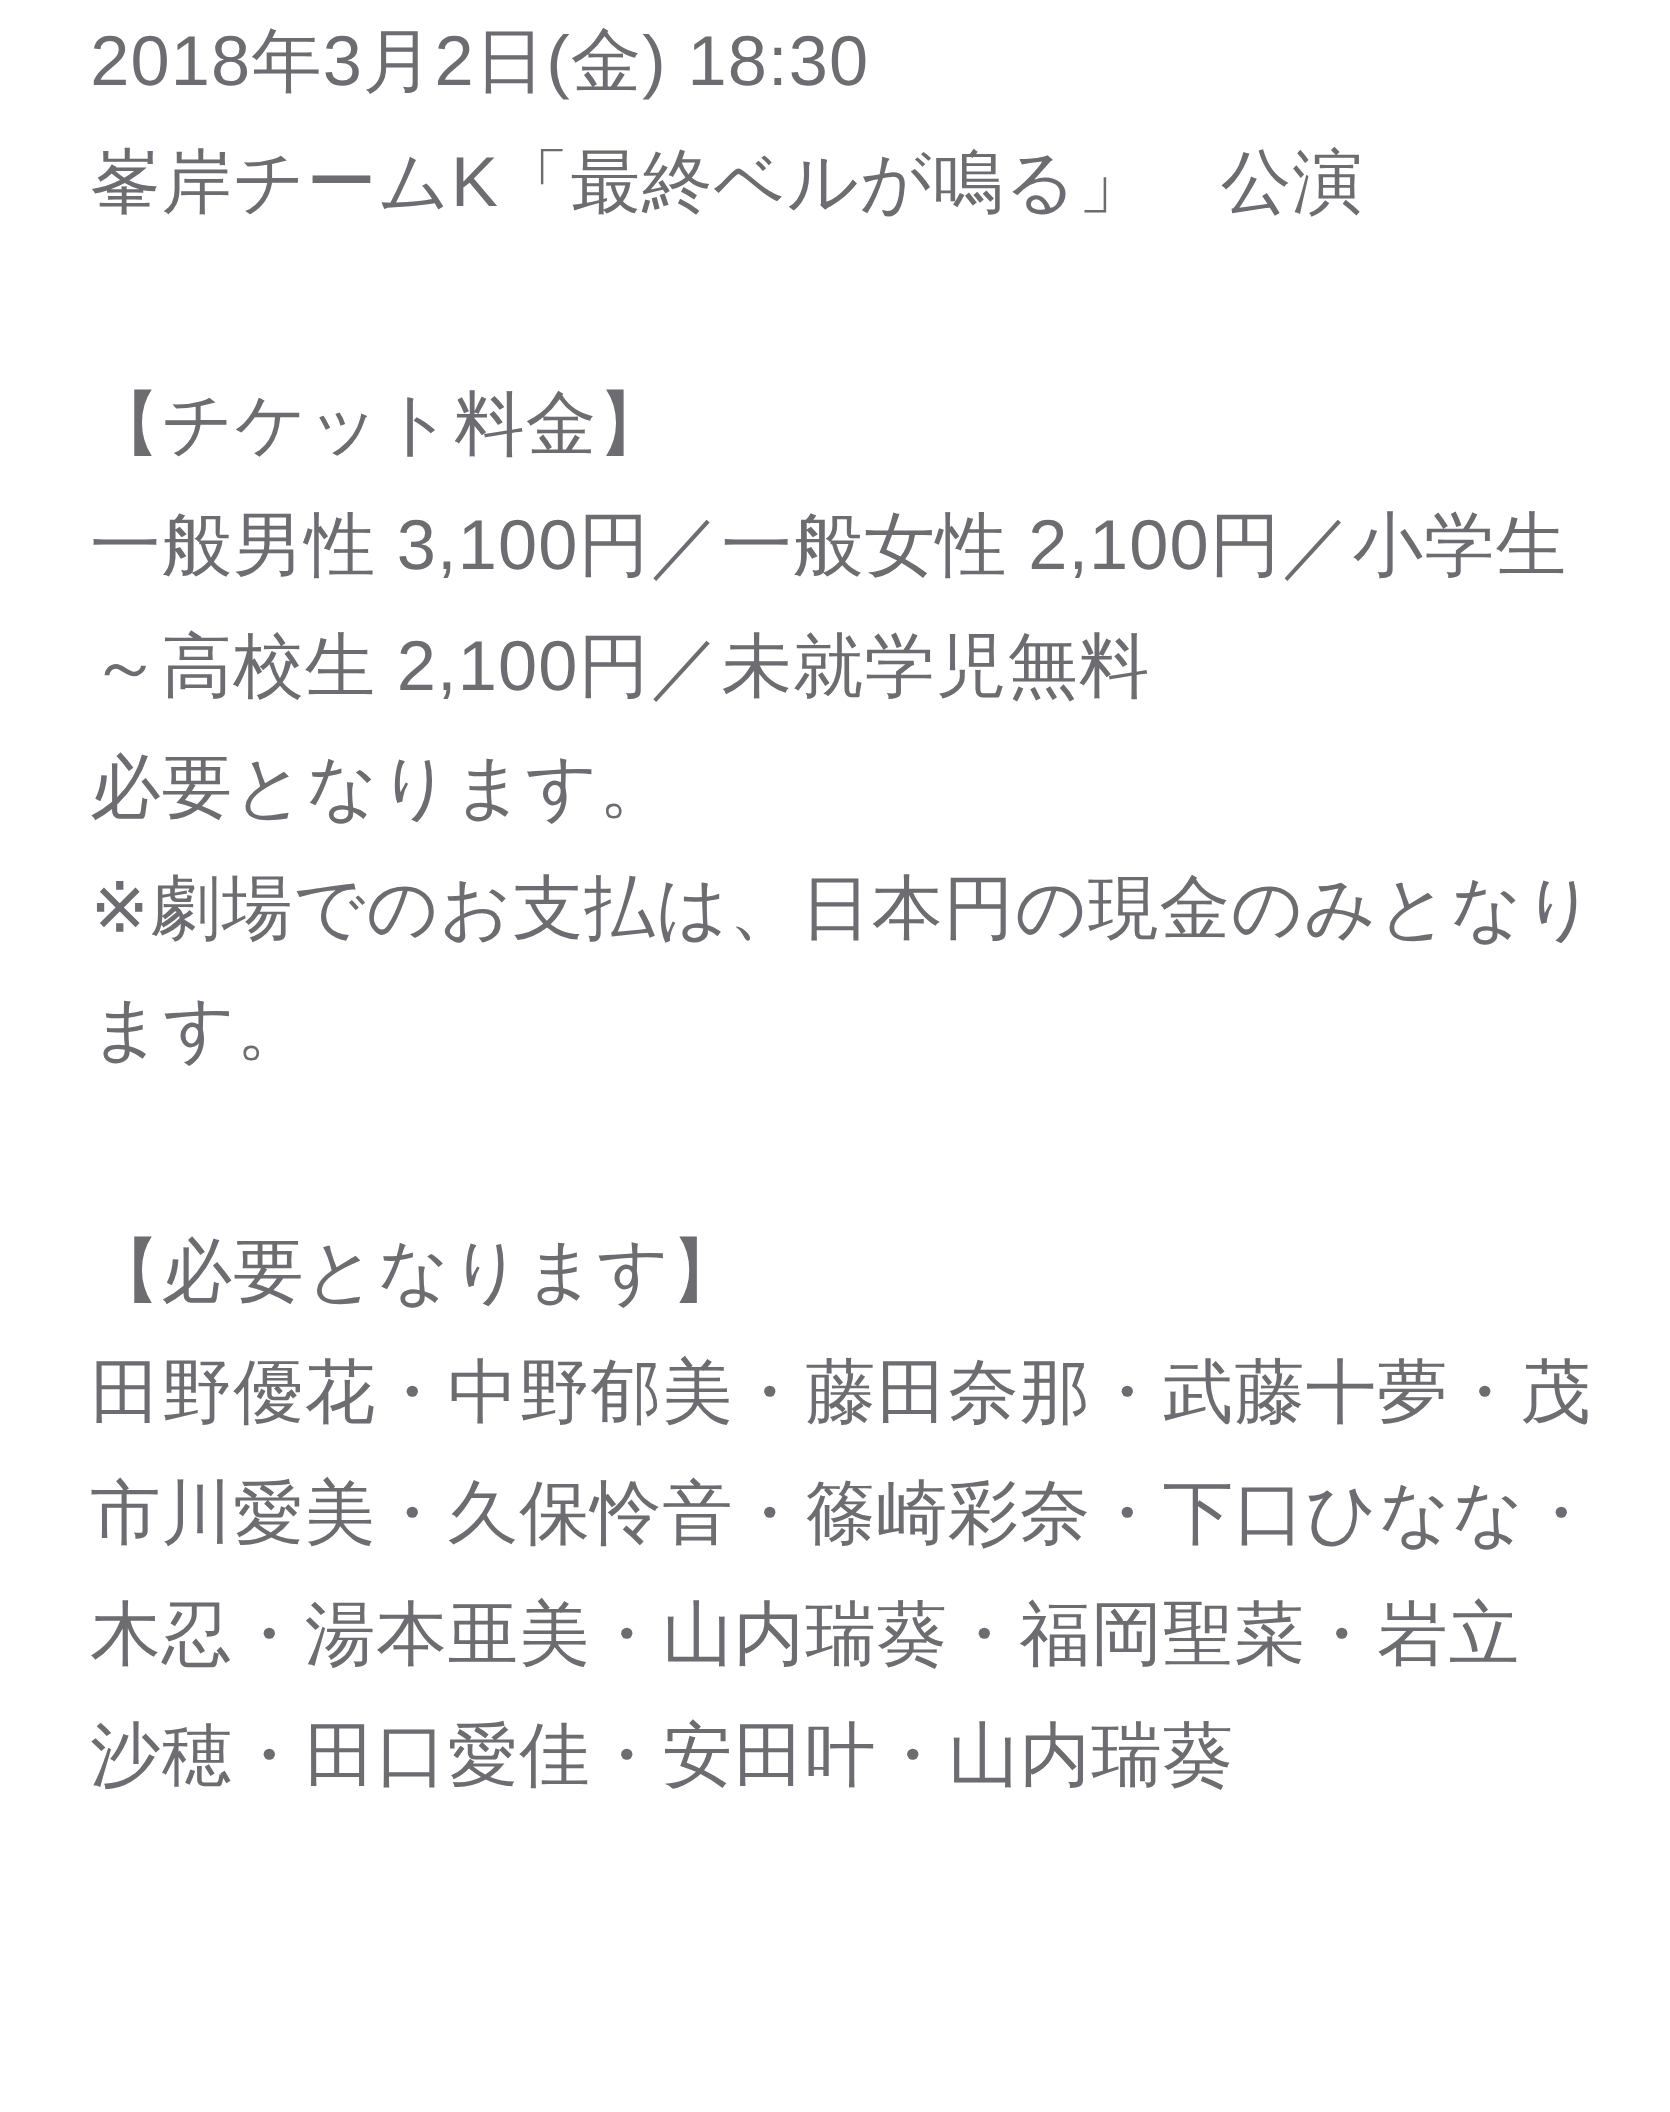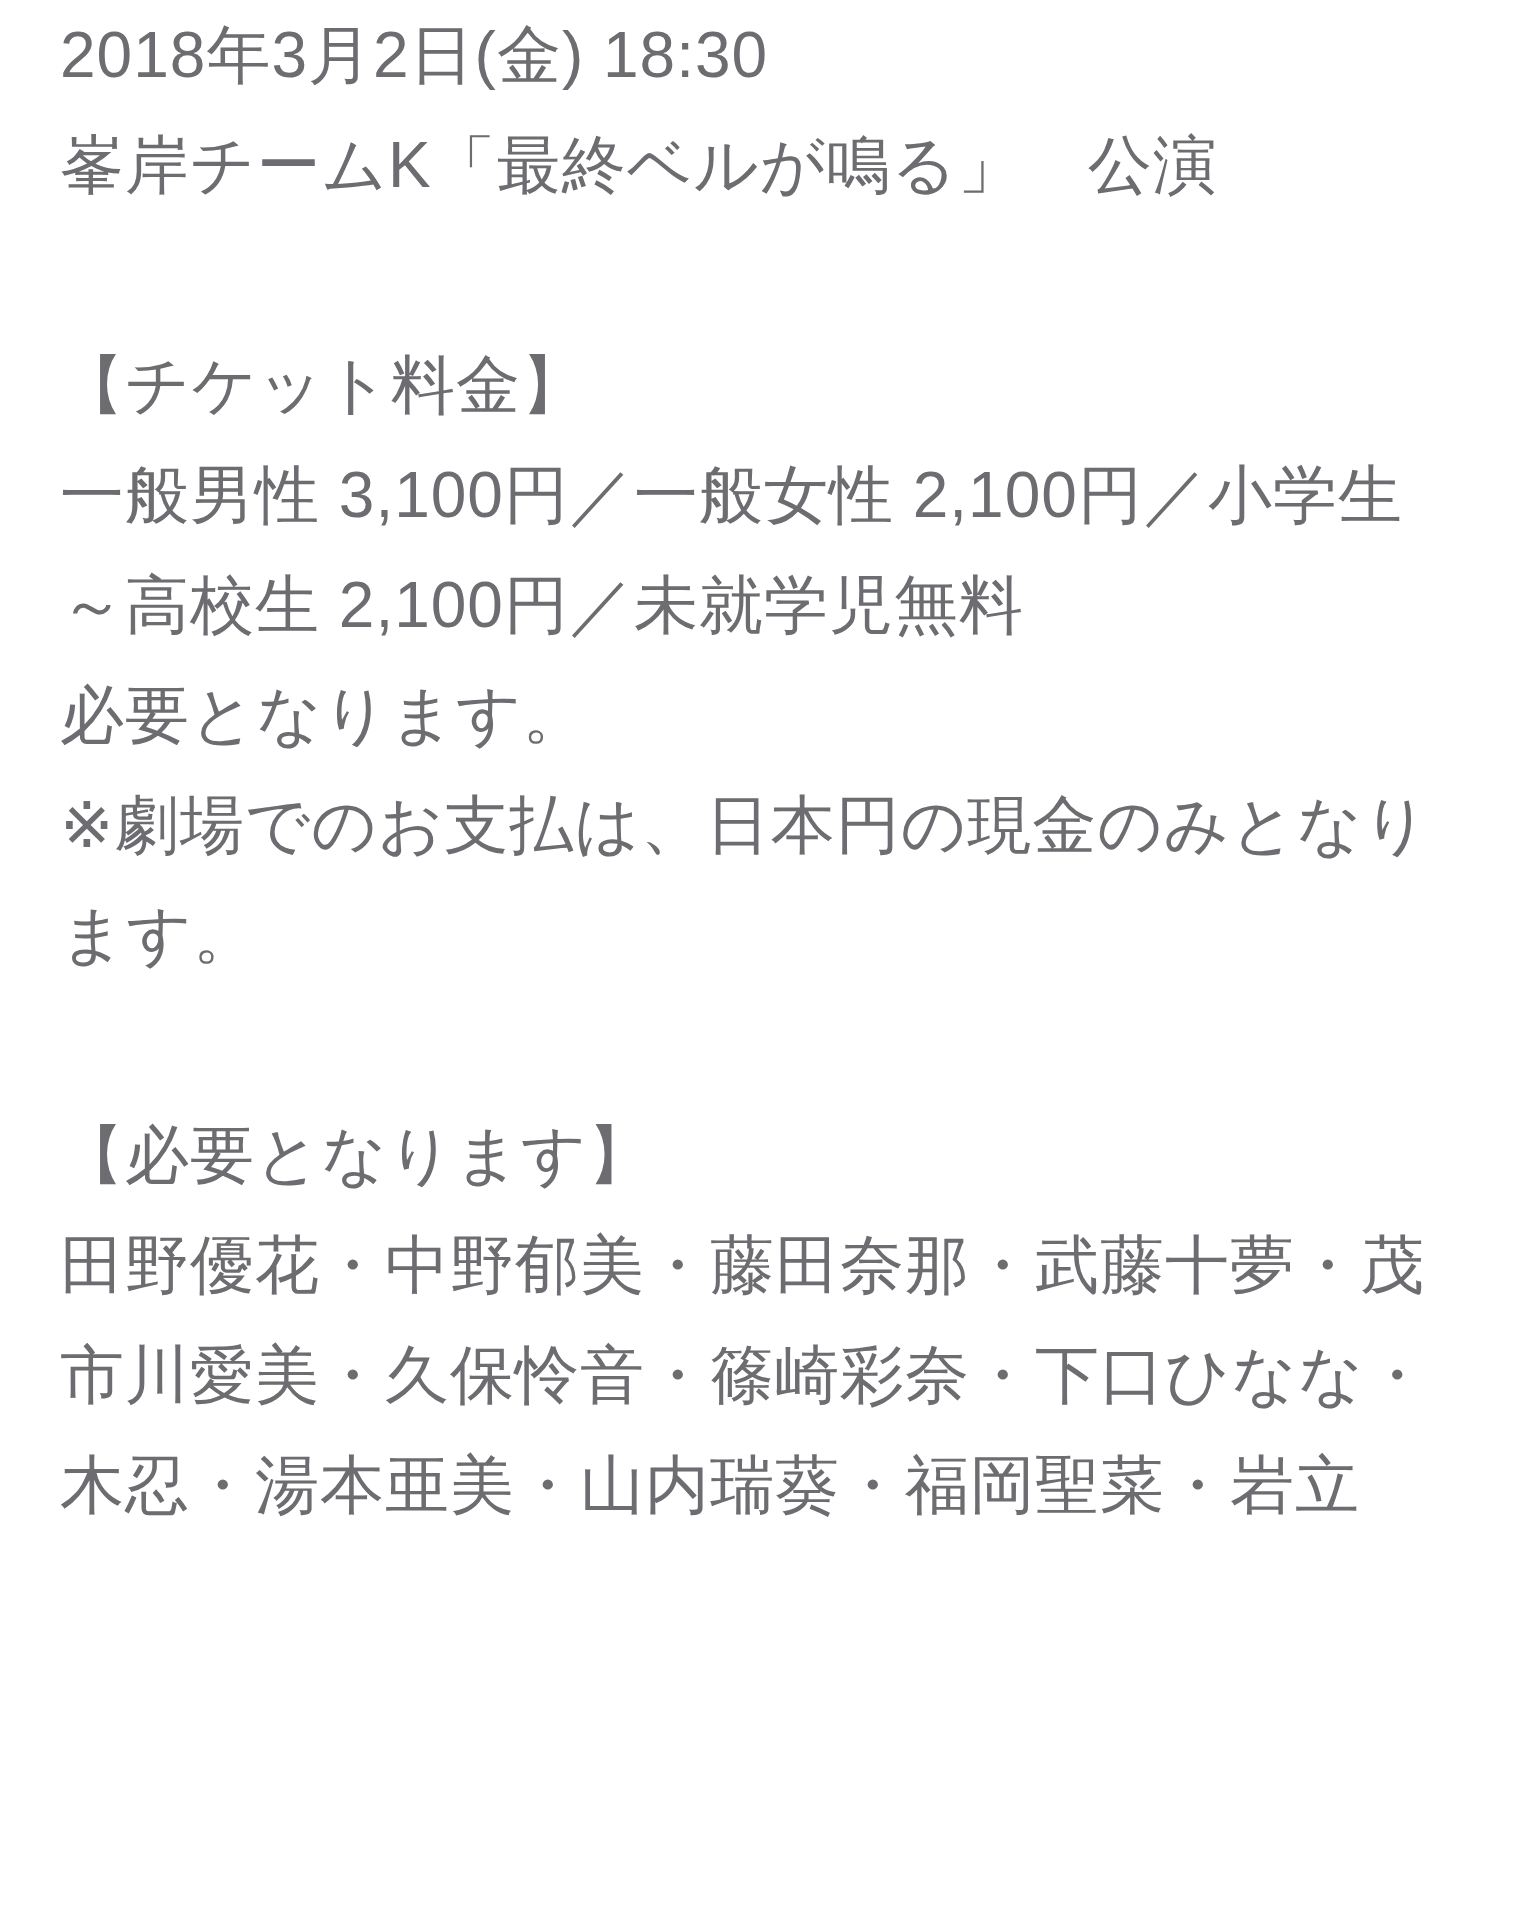--- a/index.html
+++ b/index.html
@@ -17,20 +17,21 @@
   .content {
     padding: 0 40px 0 60px;
     font-size: 64px;
     line-height: 110px;
     letter-spacing: 1px;
   }
   .line {
     height: 110px;
     white-space: pre;
     overflow: visible;
+    margin-left: 22px;
   }
   .blank {
     
   }
 </style>
 </head>
 <body style="color: rgb(108, 108, 113); background: rgb(255, 255, 255);">
 
 <div class="content">
 
@@ -45,14 +46,15 @@
   <div class="line">必要となります。</div>
   <div class="line">※劇場でのお支払は、日本円の現金のみとなり</div>
   <div class="line">ます。</div>
 
   <div class="line blank"></div>
 
   <div class="line">【必要となります】</div>
   <div class="line">田野優花・中野郁美・藤田奈那・武藤十夢・茂</div>
   <div class="line">市川愛美・久保怜音・篠崎彩奈・下口ひなな・</div>
   <div class="line">木忍・湯本亜美・山内瑞葵・福岡聖菜・岩立</div>
+  <div class="line">沙穂・田口愛佳・安田叶・山内瑞葵</div>
 
 </div>
 
 </body></html>

